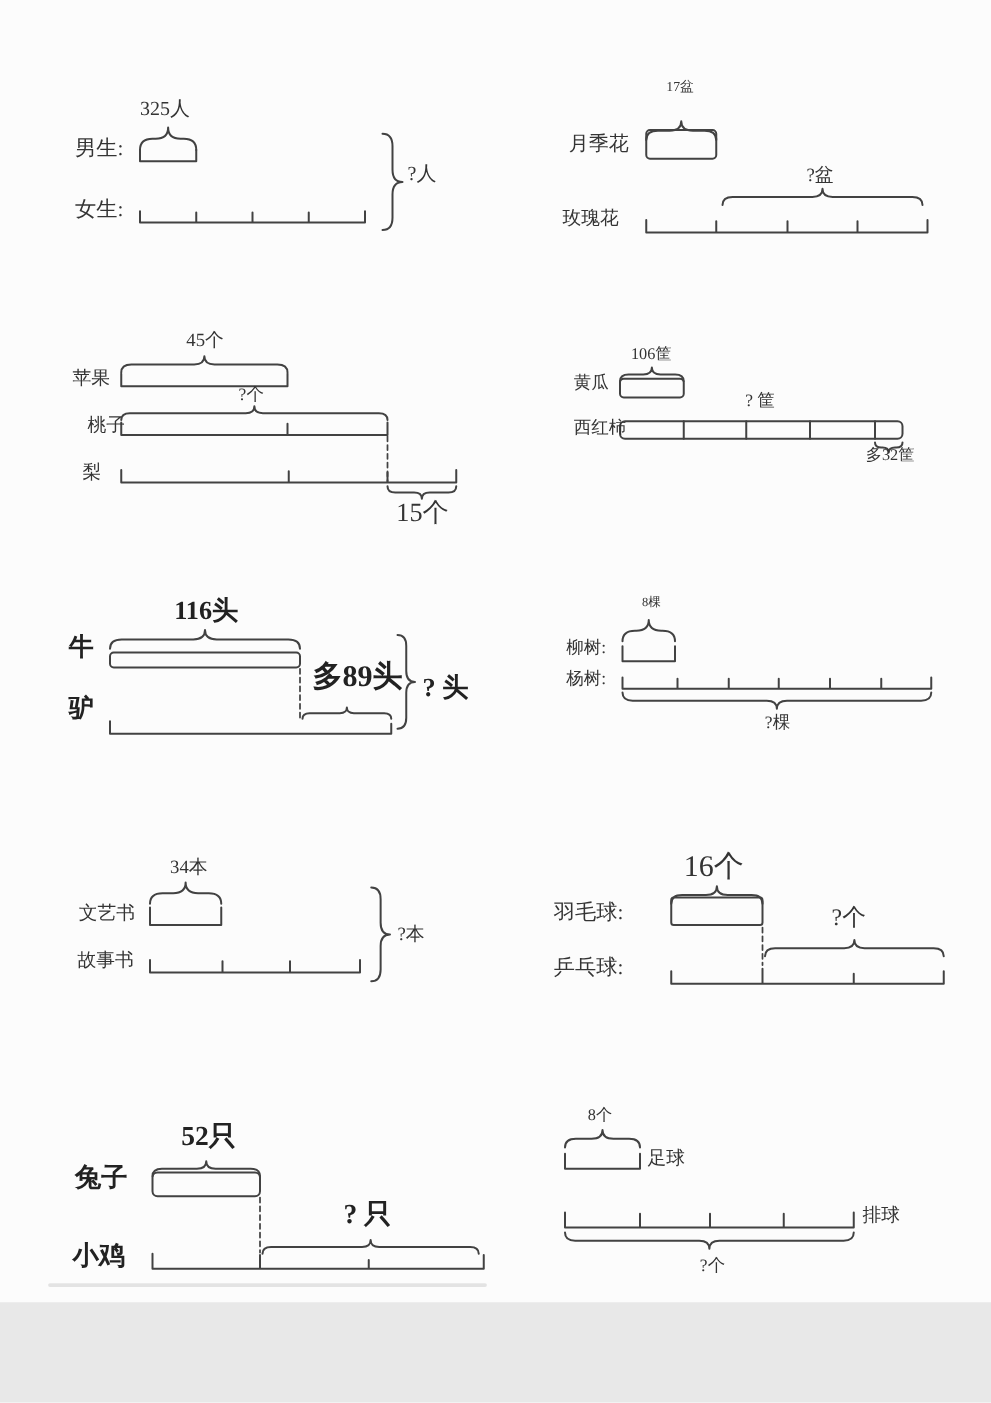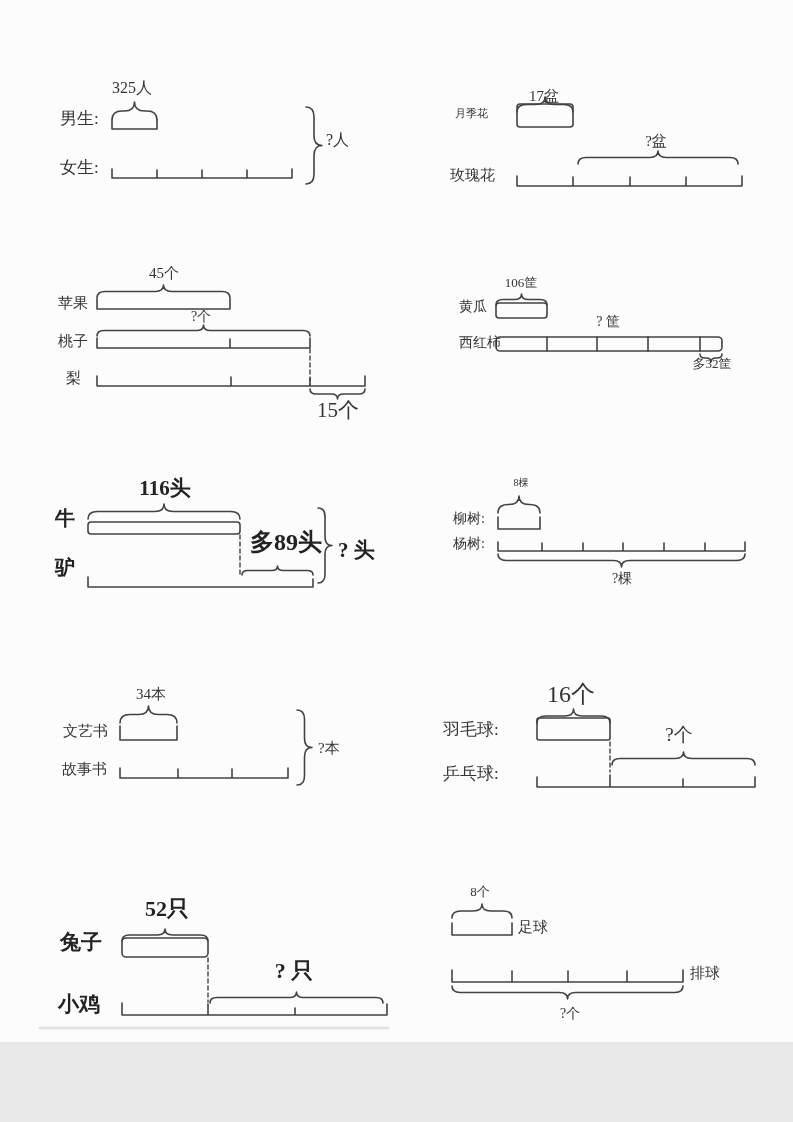--- a/index.html
+++ b/index.html
@@ -117,29 +117,29 @@
       <path d="M452 970 L452 982 L683 982 L683 970 M512 982 L512 971 M568 982 L568 971 M627 982 L627 971"></path>
       <path d="M 452 986 Q 452 992.5 460.125 992.5 L 559.375 992.5 Q 567.5 992.5 567.5 999 Q 567.5 992.5 575.625 992.5 L 674.875 992.5 Q 683 992.5 683 986"></path>
     </g>
   </svg>
 
   <span class="lb c" style="left:132px;top:79px;font-size:16px">325人</span>
   <span class="lb" style="left:60px;top:110px;font-size:17px">男生:</span>
   <span class="lb" style="left:60px;top:159px;font-size:17px">女生:</span>
   <span class="lb" style="left:326px;top:131px;font-size:16px">?人</span>
 
-  <span class="lb c" style="left:544px;top:88px;font-size:15px">17盆</span>
-  <span class="lb" style="left:455px;top:107px;font-size:11px">月季花</span>
+  <span class="lb c" style="left:544px;top:64px;font-size:11px">17盆</span>
+  <span class="lb" style="left:455px;top:107px;font-size:16px">月季花</span>
   <span class="lb c" style="left:656px;top:133px;font-size:15px">?盆</span>
   <span class="lb" style="left:450px;top:167px;font-size:15px">玫瑰花</span>
 
   <span class="lb c" style="left:164px;top:265px;font-size:15px">45个</span>
   <span class="lb" style="left:58px;top:295px;font-size:15px">苹果</span>
   <span class="lb c" style="left:201px;top:309px;font-size:14px">?个</span>
-  <span class="lb" style="left:58px;top:333px;font-size:15px">桃子</span>
+  <span class="lb" style="left:70px;top:333px;font-size:15px">桃子</span>
   <span class="lb" style="left:66px;top:370px;font-size:15px">梨</span>
   <span class="lb c" style="left:338px;top:399px;font-size:21px">15个</span>
 
   <span class="lb c" style="left:521px;top:276px;font-size:13px">106筐</span>
   <span class="lb" style="left:459px;top:299px;font-size:14px">黄瓜</span>
   <span class="lb c" style="left:608px;top:314px;font-size:14px">? 筐</span>
   <span class="lb" style="left:459px;top:335px;font-size:14px">西红柿</span>
   <span class="lb c" style="left:712px;top:357px;font-size:13px">多32筐</span>
 
   <span class="lb c b" style="left:165px;top:477px;font-size:21px">116头</span>

